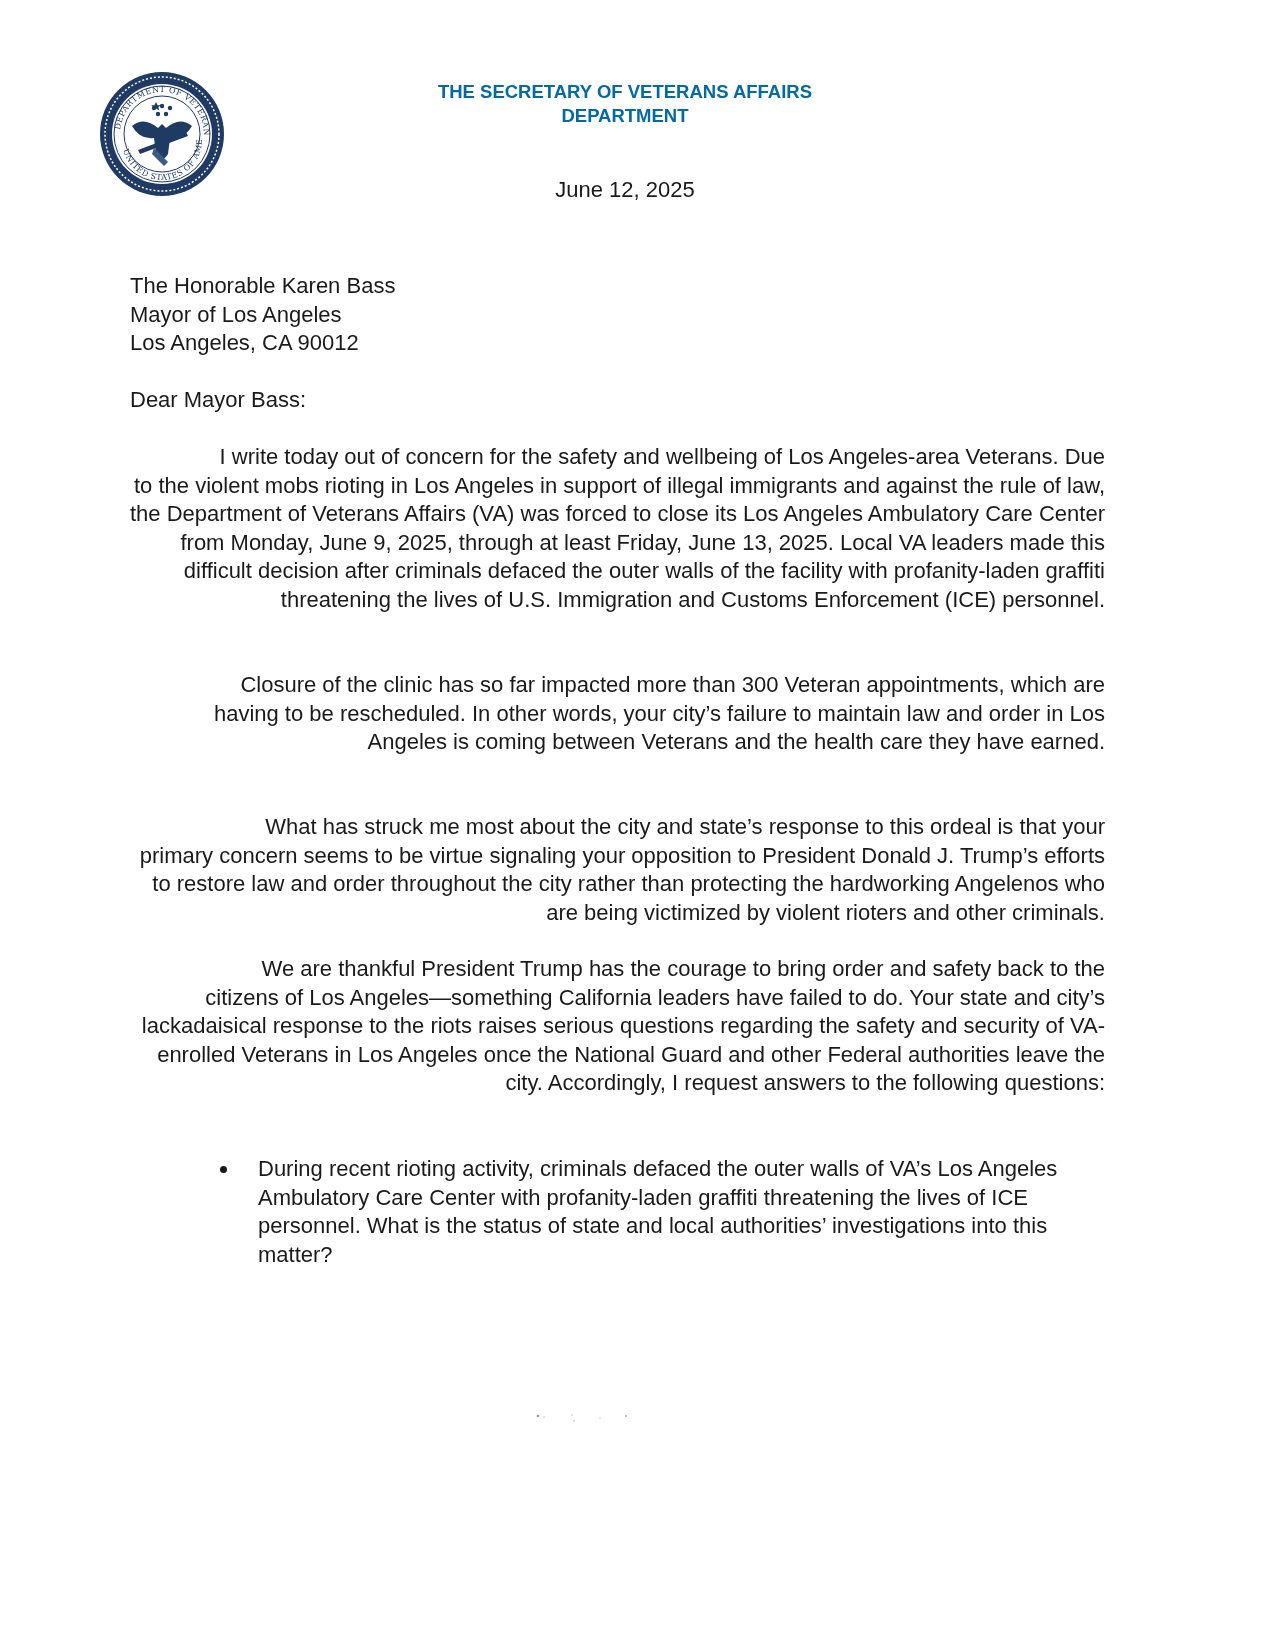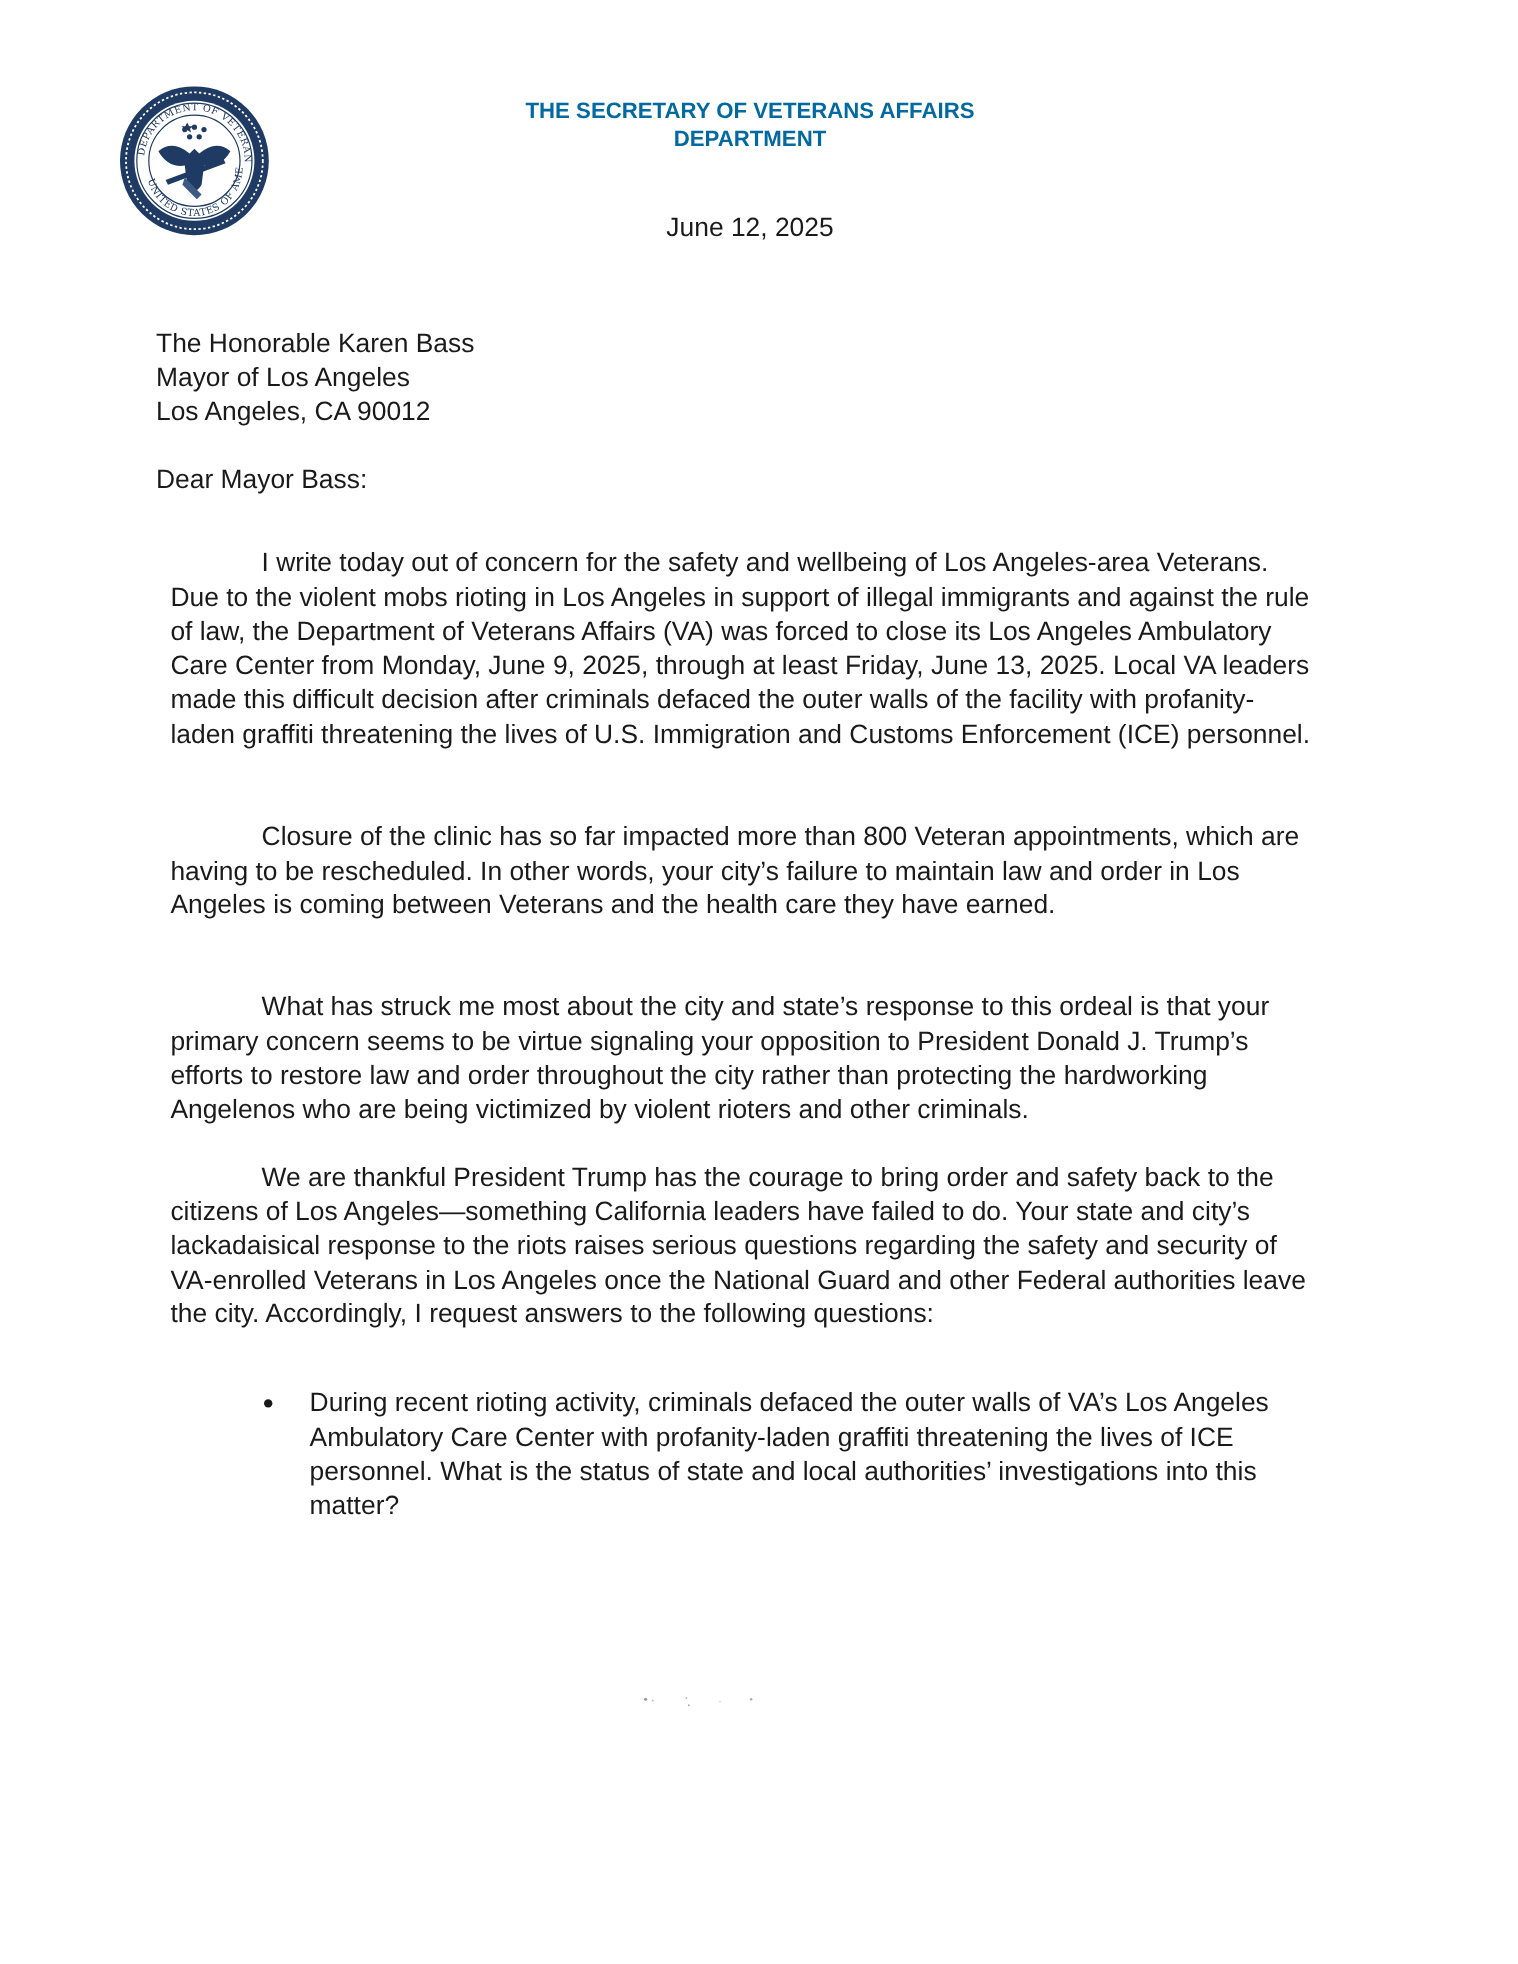--- a/index.html
+++ b/index.html
@@ -17,21 +17,21 @@
     .date {
       position: absolute; left: 300px; top: 176px; width: 650px; text-align: center;
       font-size: 22px; line-height: 28px;
     }
     .text {
       position: absolute; left: 130px; width: 975px;
       font-size: 22px; line-height: 28.6px; color: #1a1a1a;
     }
     .addr { top: 272px; }
     .salutation { top: 386px; }
-    .para p { margin: 12px; text-indent: 76px; }
+    .para p { margin: 0; text-indent: 76px; text-align: right; }
     .p1 { top: 443px; }
     .p2 { top: 671px; }
     .p3 { top: 813px; }
     .p4 { top: 955px; }
     .bullets {
       position: absolute; left: 220px; top: 1155px; width: 900px;
       font-size: 22px; line-height: 28.6px; margin: 0; padding: 0; list-style: none;
     }
     .bullets li { position: relative; padding-left: 38px; margin-bottom: 0; }
     .bullets li .dot {
@@ -88,21 +88,21 @@
   <div>Mayor of Los Angeles</div>
   <div>Los Angeles, CA 90012</div>
 </div>
 
 <div class="text salutation">Dear Mayor Bass:</div>
 
 <div class="text para p1">
   <p>I write today out of concern for the safety and wellbeing of Los Angeles-area Veterans. Due to the violent mobs rioting in Los Angeles in support of illegal immigrants and against the rule of law, the Department of Veterans Affairs (VA) was forced to close its Los Angeles Ambulatory Care Center from Monday, June 9, 2025, through at least Friday, June 13, 2025. Local VA leaders made this difficult decision after criminals defaced the outer walls of the facility with profanity-laden graffiti threatening the lives of U.S. Immigration and Customs Enforcement (ICE) personnel.</p>
 </div>
 <div class="text para p2">
-  <p>Closure of the clinic has so far impacted more than 800 Veteran appointments, which are having to be rescheduled. In other words, your city’s failure to maintain law and order in Los Angeles is coming between Veterans and the health care they have earned.</p>
+  <p>Closure of the clinic has so far impacted more than 300 Veteran appointments, which are having to be rescheduled. In other words, your city’s failure to maintain law and order in Los Angeles is coming between Veterans and the health care they have earned.</p>
 </div>
 <div class="text para p3">
   <p>What has struck me most about the city and state’s response to this ordeal is that your primary concern seems to be virtue signaling your opposition to President Donald J. Trump’s efforts to restore law and order throughout the city rather than protecting the hardworking Angelenos who are being victimized by violent rioters and other criminals.</p>
 </div>
 <div class="text para p4">
   <p>We are thankful President Trump has the courage to bring order and safety back to the citizens of Los Angeles—something California leaders have failed to do. Your state and city’s lackadaisical response to the riots raises serious questions regarding the safety and security of VA-enrolled Veterans in Los Angeles once the National Guard and other Federal authorities leave the city. Accordingly, I request answers to the following questions:</p>
 </div>
 
 <ul class="bullets">
   <li>

